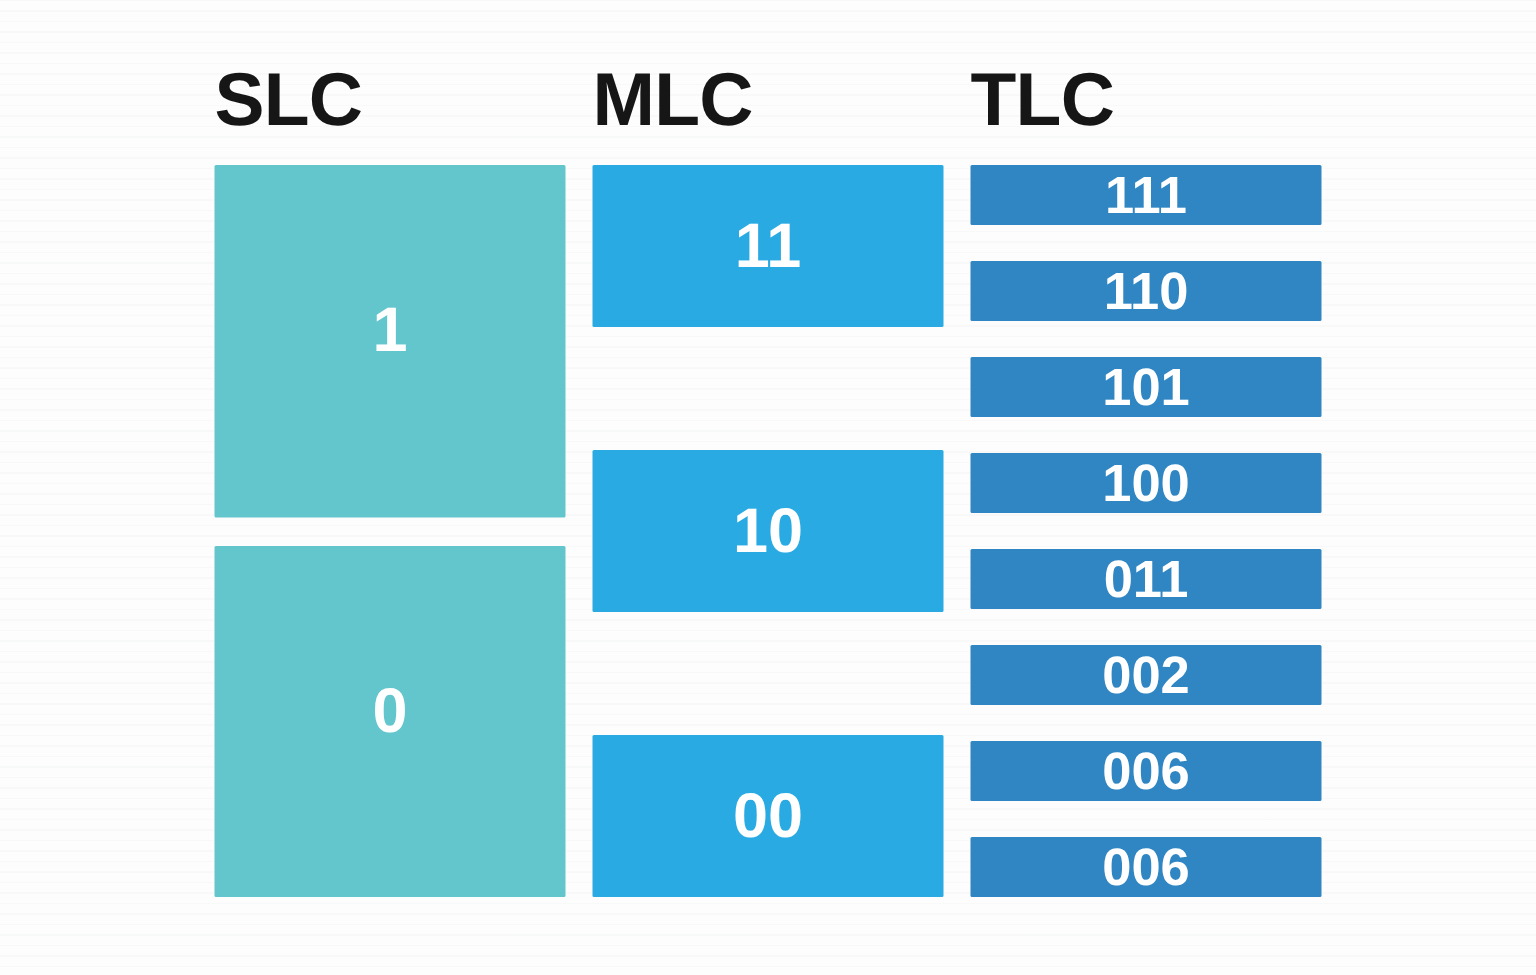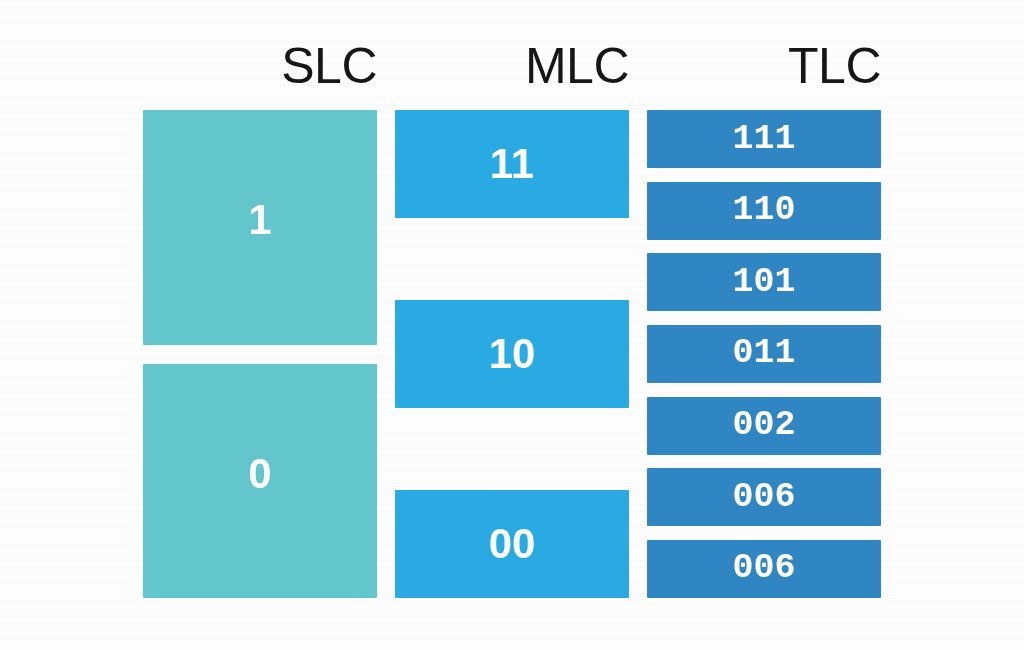--- a/index.html
+++ b/index.html
@@ -19,23 +19,23 @@
       #fdfdfd;
     font-family: "Liberation Sans", "DejaVu Sans", sans-serif;
   }
   .hdr {
     position: absolute;
     top: 36px;
     width: 234px;
     height: 60px;
     display: flex;
     align-items: center;
-    justify-content: flex-end;
+    justify-content: flex-start;
     font-size: 50px;
-    font-weight: normal;
+    font-weight: bold;
     letter-spacing: -0.5px;
     color: #161616;
     user-select: none;
   }
   .hdr-slc { left: 143px; }
   .hdr-mlc { left: 395px; }
   .hdr-tlc { left: 647px; }
 
   .col {
     position: absolute;
@@ -64,24 +64,23 @@
     background: #63c6cd;
     font-size: 42px;
   }
   .col-slc .cell .lbl { position: relative; top: -7px; }
   .col-mlc .cell {
     height: 108px;
     background: #29aae2;
     font-size: 42px;
   }
   .col-tlc .cell {
-    height: 58px;
+    height: 40px;
     background: #2f86c3;
     font-size: 35px;
-    font-family: Liberation Mono, monospace;
   }
 </style>
 </head>
 <body>
 
 <div class="stage">
 
   <div class="hdr hdr-slc">
     <span>SLC</span>
   </div>
@@ -117,20 +116,23 @@
     <div class="cell">
       <span class="lbl">111</span>
     </div>
     <div class="cell">
       <span class="lbl">110</span>
     </div>
     <div class="cell">
       <span class="lbl">101</span>
     </div>
     <div class="cell">
+      <span class="lbl">100</span>
+    </div>
+    <div class="cell">
       <span class="lbl">011</span>
     </div>
     <div class="cell">
       <span class="lbl">002</span>
     </div>
     <div class="cell">
       <span class="lbl">006</span>
     </div>
     <div class="cell">
       <span class="lbl">006</span>

